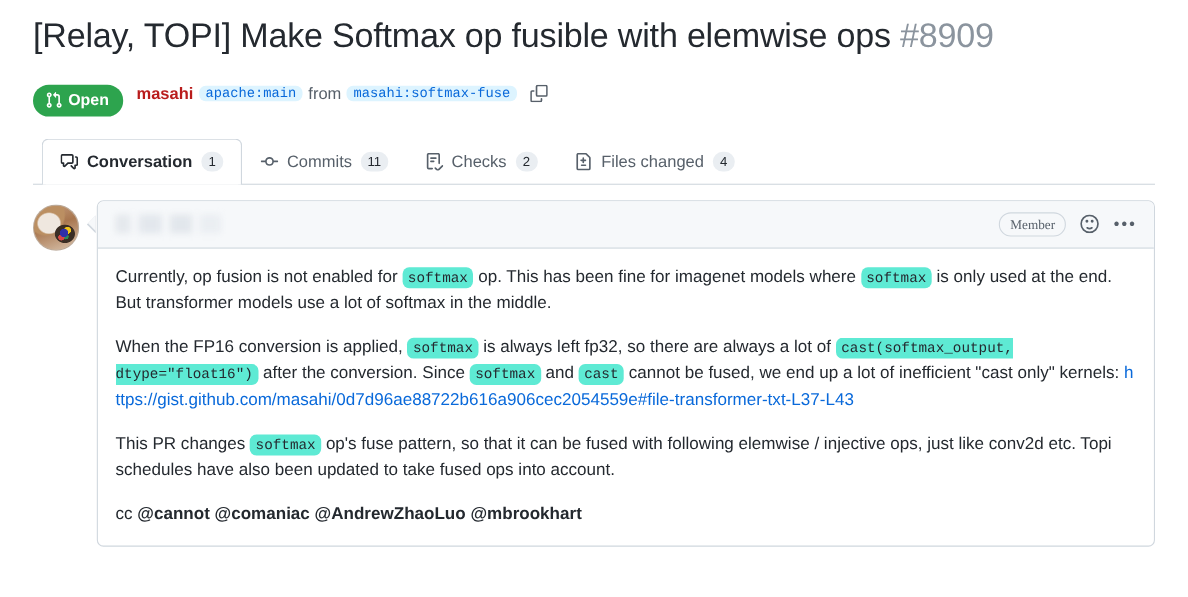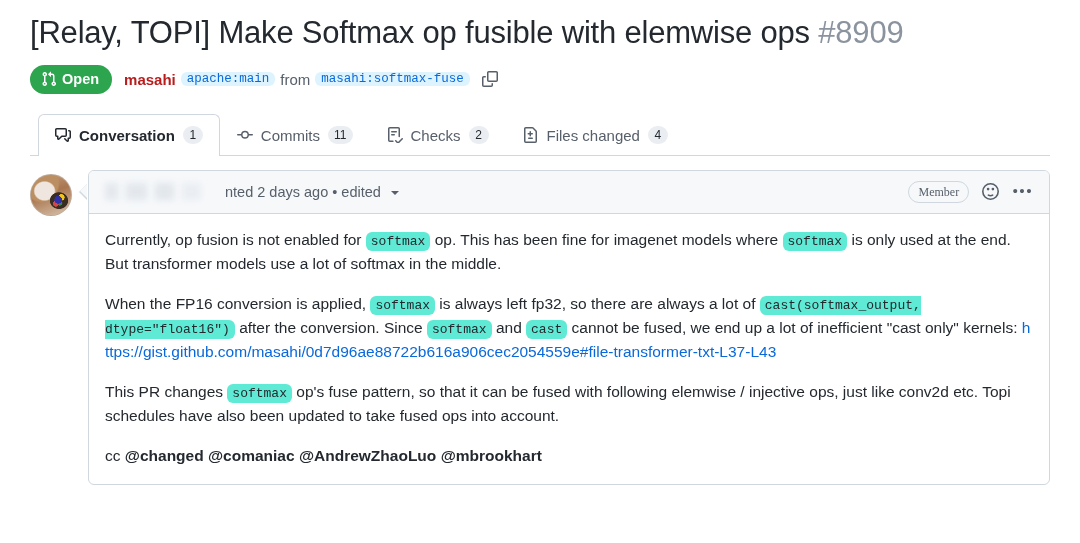--- a/index.html
+++ b/index.html
@@ -41,20 +41,21 @@
     align-items: center;
     gap: 5px;
     background: #2da44e;
     color: #ffffff;
     font-size: 14.5px;
     font-weight: 600;
     padding: 5px 13px 5px 11px;
     border-radius: 2em;
     line-height: 1;
     height: 29px;
+    margin-top: 12px;
   }
   .state-badge svg { display: block; }
   .sub-author { font-weight: 600; color: #b91c1c; margin-left: 12px; }
   .sub-text { margin-left: 5px; }
   .branch-chip {
     display: inline-block;
     background: #ddf4ff;
     color: #0969da;
     font-family: "Liberation Mono", monospace;
     font-size: 12.5px;
@@ -320,46 +321,40 @@
     </div>
 
     <div class="comment-wrap">
       <span class="arrow-l"></span>
       <span class="arrow-l2"></span>
 
       <div class="comment-box">
 
         <div class="comment-head">
           <span class="redacted"></span>
-          <span class="head-meta">
-            <span>nted 2 days ago</span>
-            <span>•</span>
-            <span class="edited">edited</span>
-            <span class="caret"></span>
-          </span>
 
           <span class="head-right">
             <span class="role-badge">Member</span>
             <span class="hicon">
               <svg width="17" height="17" viewBox="0 0 16 16" fill="currentColor" aria-hidden="true">
                 <path d="M8 0a8 8 0 1 1 0 16A8 8 0 0 1 8 0ZM1.5 8a6.5 6.5 0 1 0 13 0 6.5 6.5 0 0 0-13 0Zm4.879 2.773c.928.62 2.314.62 3.242 0a.75.75 0 0 1 .832 1.248c-1.433.955-3.473.955-4.906 0a.75.75 0 0 1 .832-1.248ZM7 5.75a1.25 1.25 0 1 1-2.5 0 1.25 1.25 0 0 1 2.5 0Zm3.25 1.25a1.25 1.25 0 1 1 0-2.5 1.25 1.25 0 0 1 0 2.5Z"></path>
               </svg>
             </span>
             <span class="kebab">•••</span>
           </span>
         </div>
 
         <div class="comment-body">
 
           <p><span>Currently, op fusion is not enabled for </span><code class="c">softmax</code><span> op. This has been fine for imagenet models where </span><code class="c">softmax</code><span> is only used at the end. But transformer models use a lot of softmax in the middle.</span></p>
 
           <p><span>When the FP16 conversion is applied, </span><code class="c">softmax</code><span> is always left fp32, so there are always a lot of </span><code class="c" style="white-space:normal">cast(softmax_output, dtype="float16")</code><span> after the conversion. Since </span><code class="c">softmax</code><span> and </span><code class="c">cast</code><span> cannot be fused, we end up a lot of inefficient "cast only" kernels: </span><a class="lnk" href="#">https://gist.github.com/masahi/0d7d96ae88722b616a906cec2054559e#file-transformer-txt-L37-L43</a></p>
 
           <p><span>This PR changes </span><code class="c">softmax</code><span> op's fuse pattern, so that it can be fused with following elemwise / injective ops, just like conv2d etc. Topi schedules have also been updated to take fused ops into account.</span></p>
 
-          <p class="cc-line"><span>cc </span><a class="mention" href="#" style="text-decoration:none">@changed</a> <a class="mention" href="#" style="text-decoration:none">@comaniac</a> <a class="mention" href="#" style="text-decoration:none">@AndrewZhaoLuo</a> <a class="mention" href="#" style="text-decoration:none">@mbrookhart</a></p>
+          <p class="cc-line"><span>cc </span><a class="mention" href="#" style="text-decoration:none">@cannot</a> <a class="mention" href="#" style="text-decoration:none">@comaniac</a> <a class="mention" href="#" style="text-decoration:none">@AndrewZhaoLuo</a> <a class="mention" href="#" style="text-decoration:none">@mbrookhart</a></p>
 
         </div>
       </div>
     </div>
   </div>
 
 </div>
 
 </body></html>

